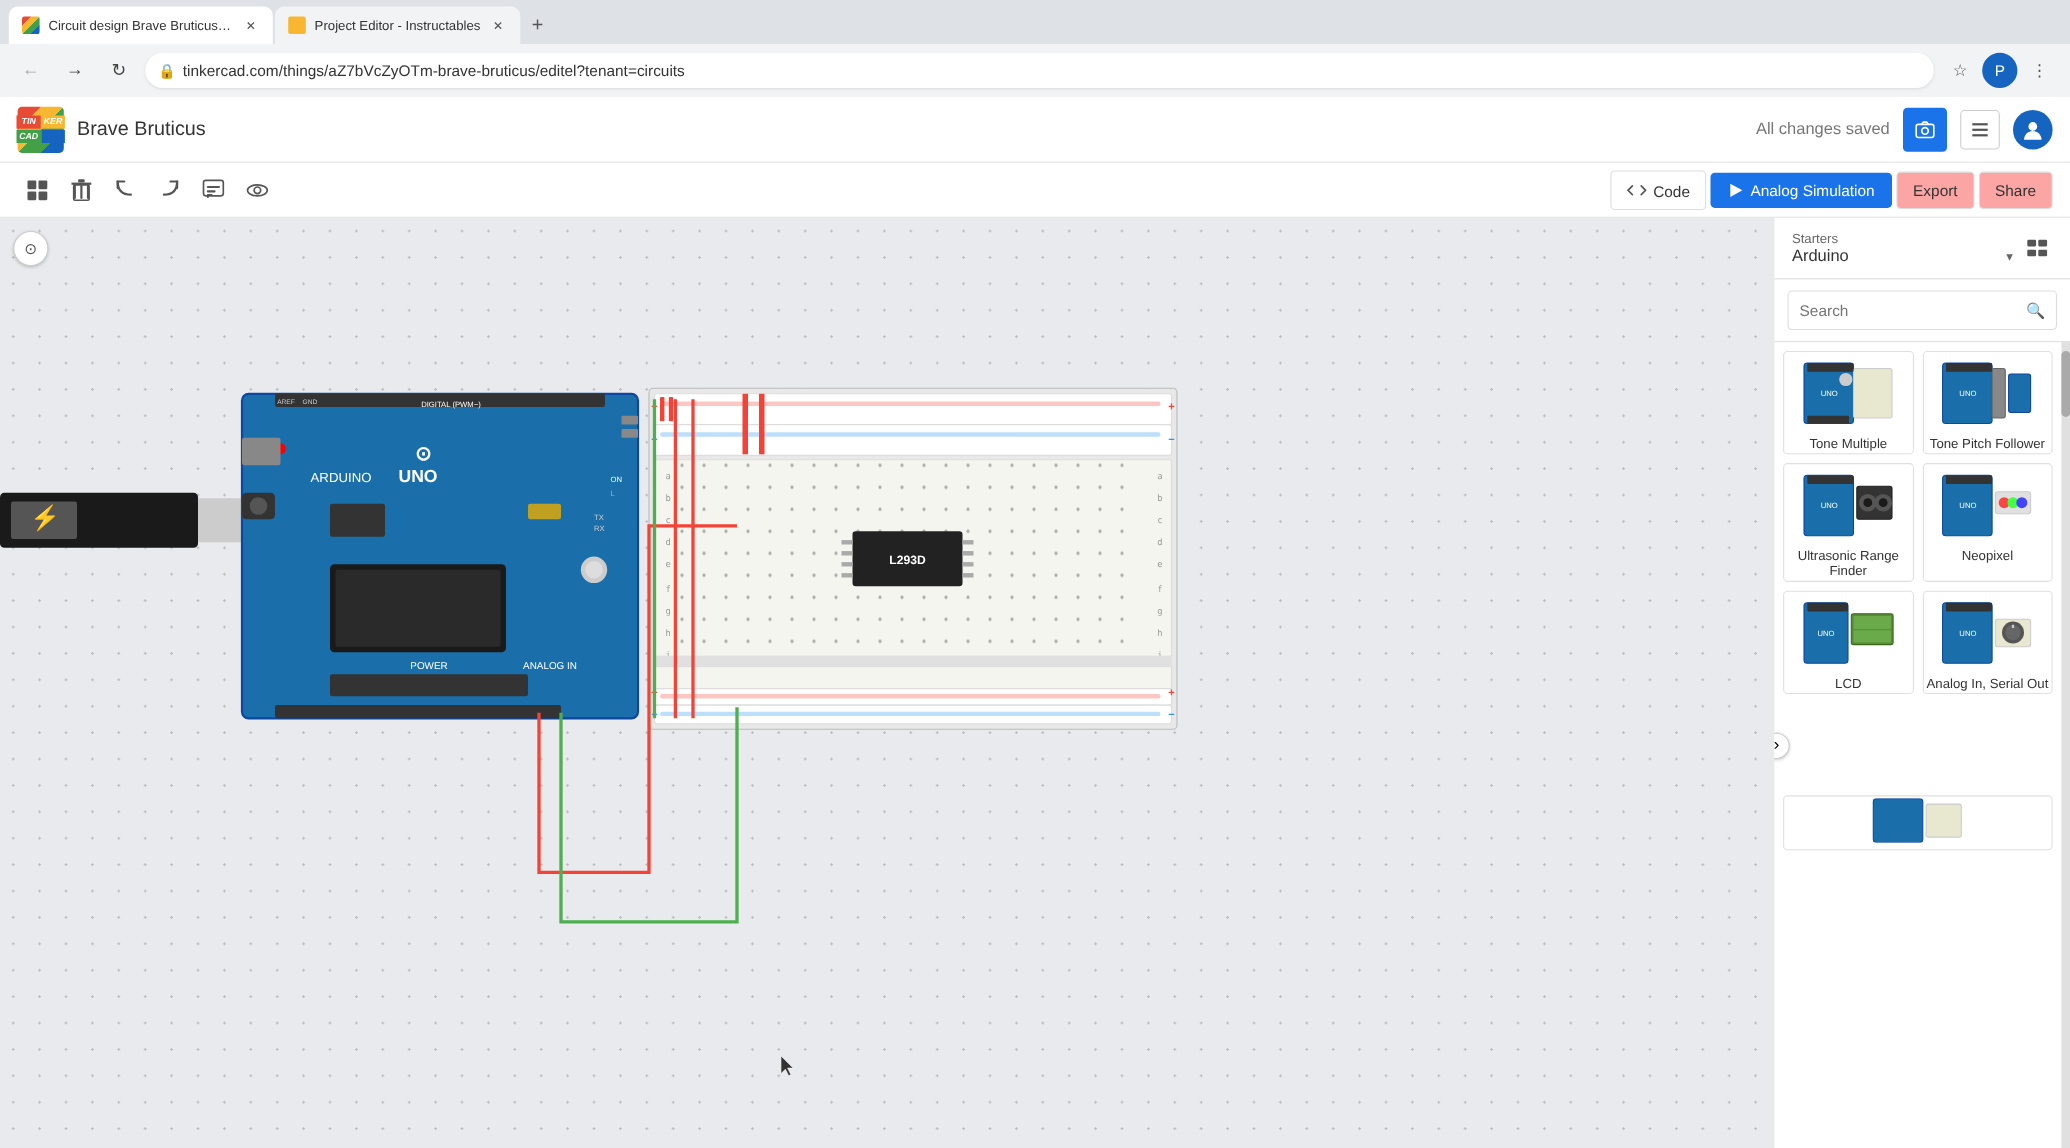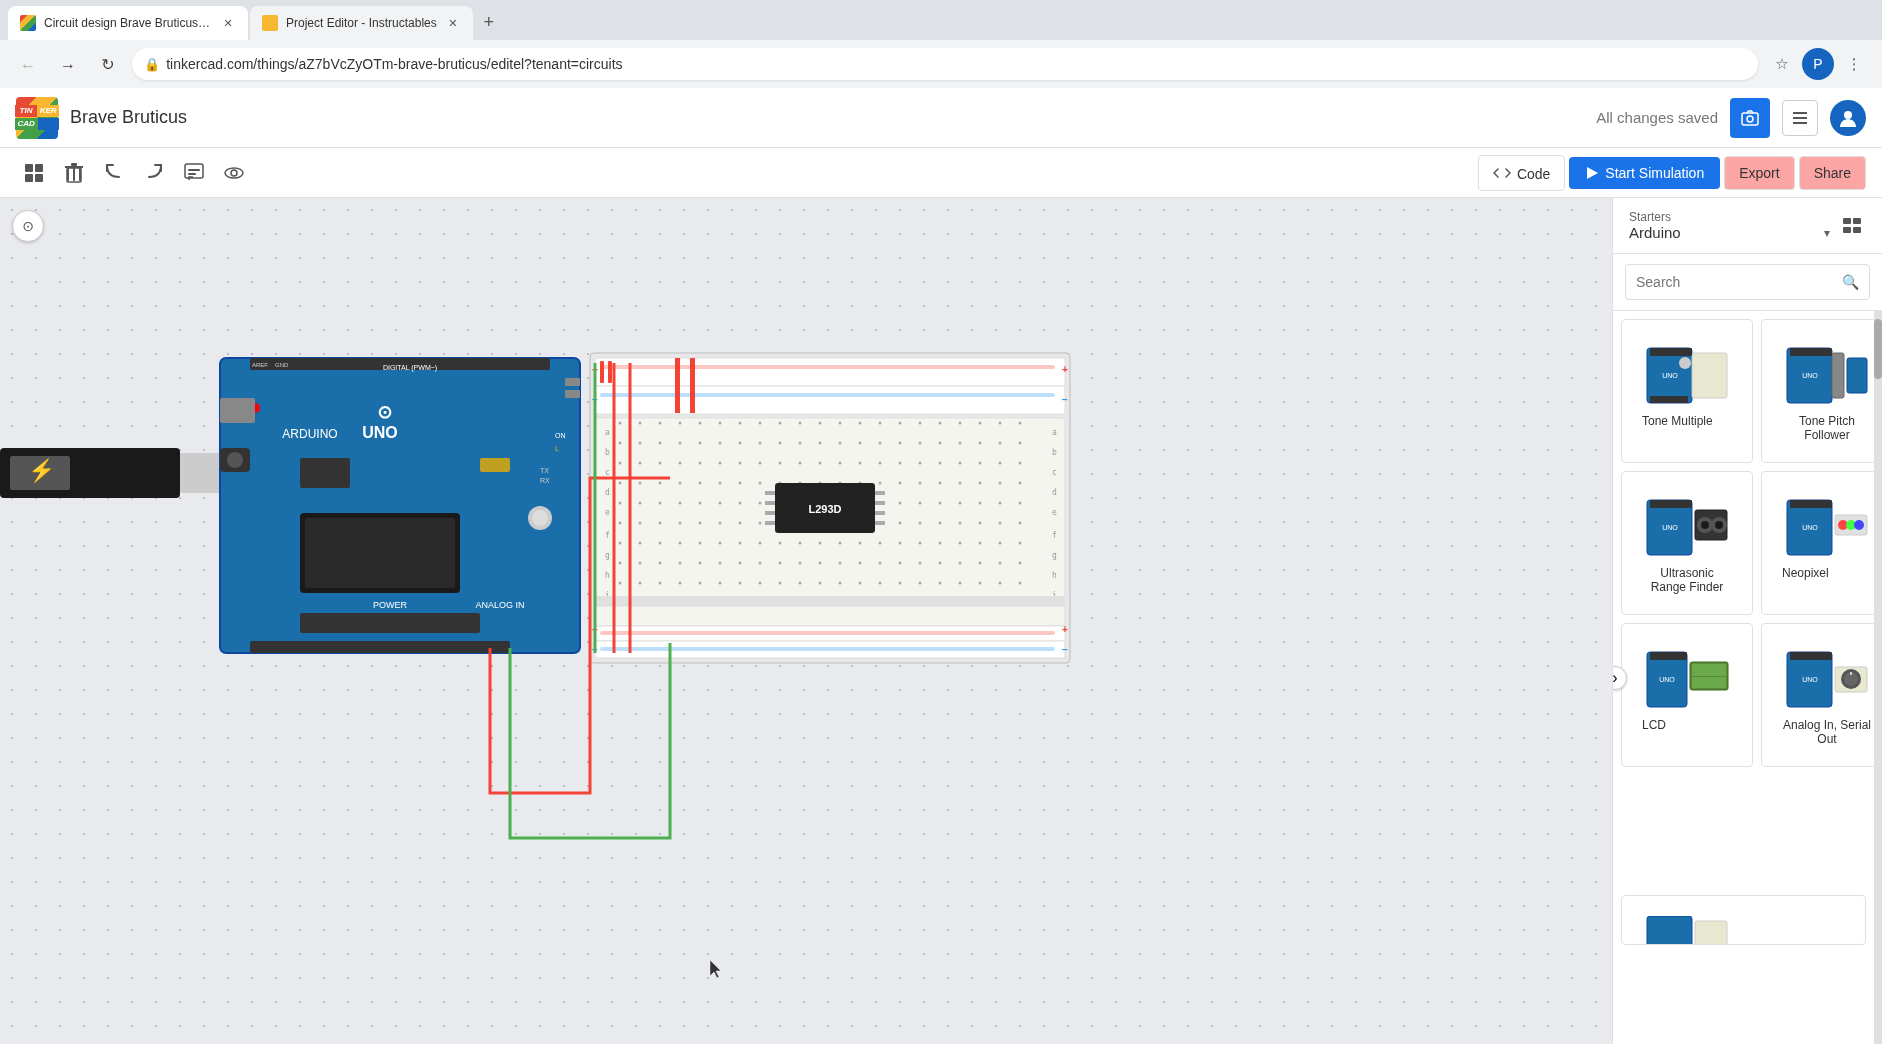--- a/index.html
+++ b/index.html
@@ -58,21 +58,21 @@
     .panel-starters-label { font-size: 12px; color: #666; }
     .panel-dropdown { flex: 1; display: flex; align-items: center; justify-content: space-between; font-size: 15px; font-weight: 500; color: #333; }
     .panel-dropdown-chevron { font-size: 12px; color: #666; }
     .panel-list-icon { width: 28px; height: 28px; display: flex; align-items: center; justify-content: center; cursor: pointer; }
     .panel-search { padding: 10px 12px; border-bottom: 1px solid #e0e0e0; }
     .panel-search-input { width: 100%; height: 36px; border: 1px solid #ddd; border-radius: 4px; padding: 0 36px 0 10px; font-size: 14px; outline: none; }
     .panel-search-wrapper { position: relative; }
     .panel-search-icon { position: absolute; right: 10px; top: 50%; transform: translateY(-50%); color: #666; font-size: 14px; }
     .panel-components { flex: 1; overflow-y: auto; padding: 8px; }
     .components-grid { display: grid; grid-template-columns: 1fr 1fr; gap: 8px; }
-    .component-card { border: 1px solid #e0e0e0; border-radius: 4px; padding: 20px; display: flex; flex-direction: column; align-items: flex-start; cursor: pointer; }
+    .component-card { border: 1px solid #e0e0e0; border-radius: 4px; padding: 2px; display: flex; flex-direction: column; align-items: center; cursor: pointer; }
     .component-img { width: 90px; height: 70px; display: flex; align-items: center; justify-content: center; }
     .component-label { font-size: 12px; color: #333; text-align: center; margin-top: 4px; }
     .scrollbar { width: 8px; background: #e0e0e0; }
     .scrollbar-thumb { width: 8px; height: 60px; background: #aaa; border-radius: 4px; margin-top: 8px; }
 
     .tab-icon { width: 16px; height: 16px; border-radius: 2px; flex-shrink: 0; }
   </style>
 </head>
 <body>
 
@@ -205,21 +205,21 @@
         <svg width="18" height="18" viewBox="0 0 18 18">
             <path d="M5 5 L1 9 L5 13" stroke="#555" stroke-width="1.5" fill="none" stroke-linecap="round"></path>
             <path d="M13 5 L17 9 L13 13" stroke="#555" stroke-width="1.5" fill="none" stroke-linecap="round"></path>
           </svg>
         <span>Code</span>
       </div>
       <div class="toolbar-simulate-btn">
         <svg width="14" height="14" viewBox="0 0 14 14">
             <polygon points="2,1 13,7 2,13" fill="white"></polygon>
           </svg>
-        <span>Start Simulation</span>
+        <span>Analog Simulation</span>
       </div>
       <div class="toolbar-export-btn">
         <span>Export</span>
       </div>
       <div class="toolbar-share-btn">
         <span>Share</span>
       </div>
     </div>
 
     <div class="canvas-area">

